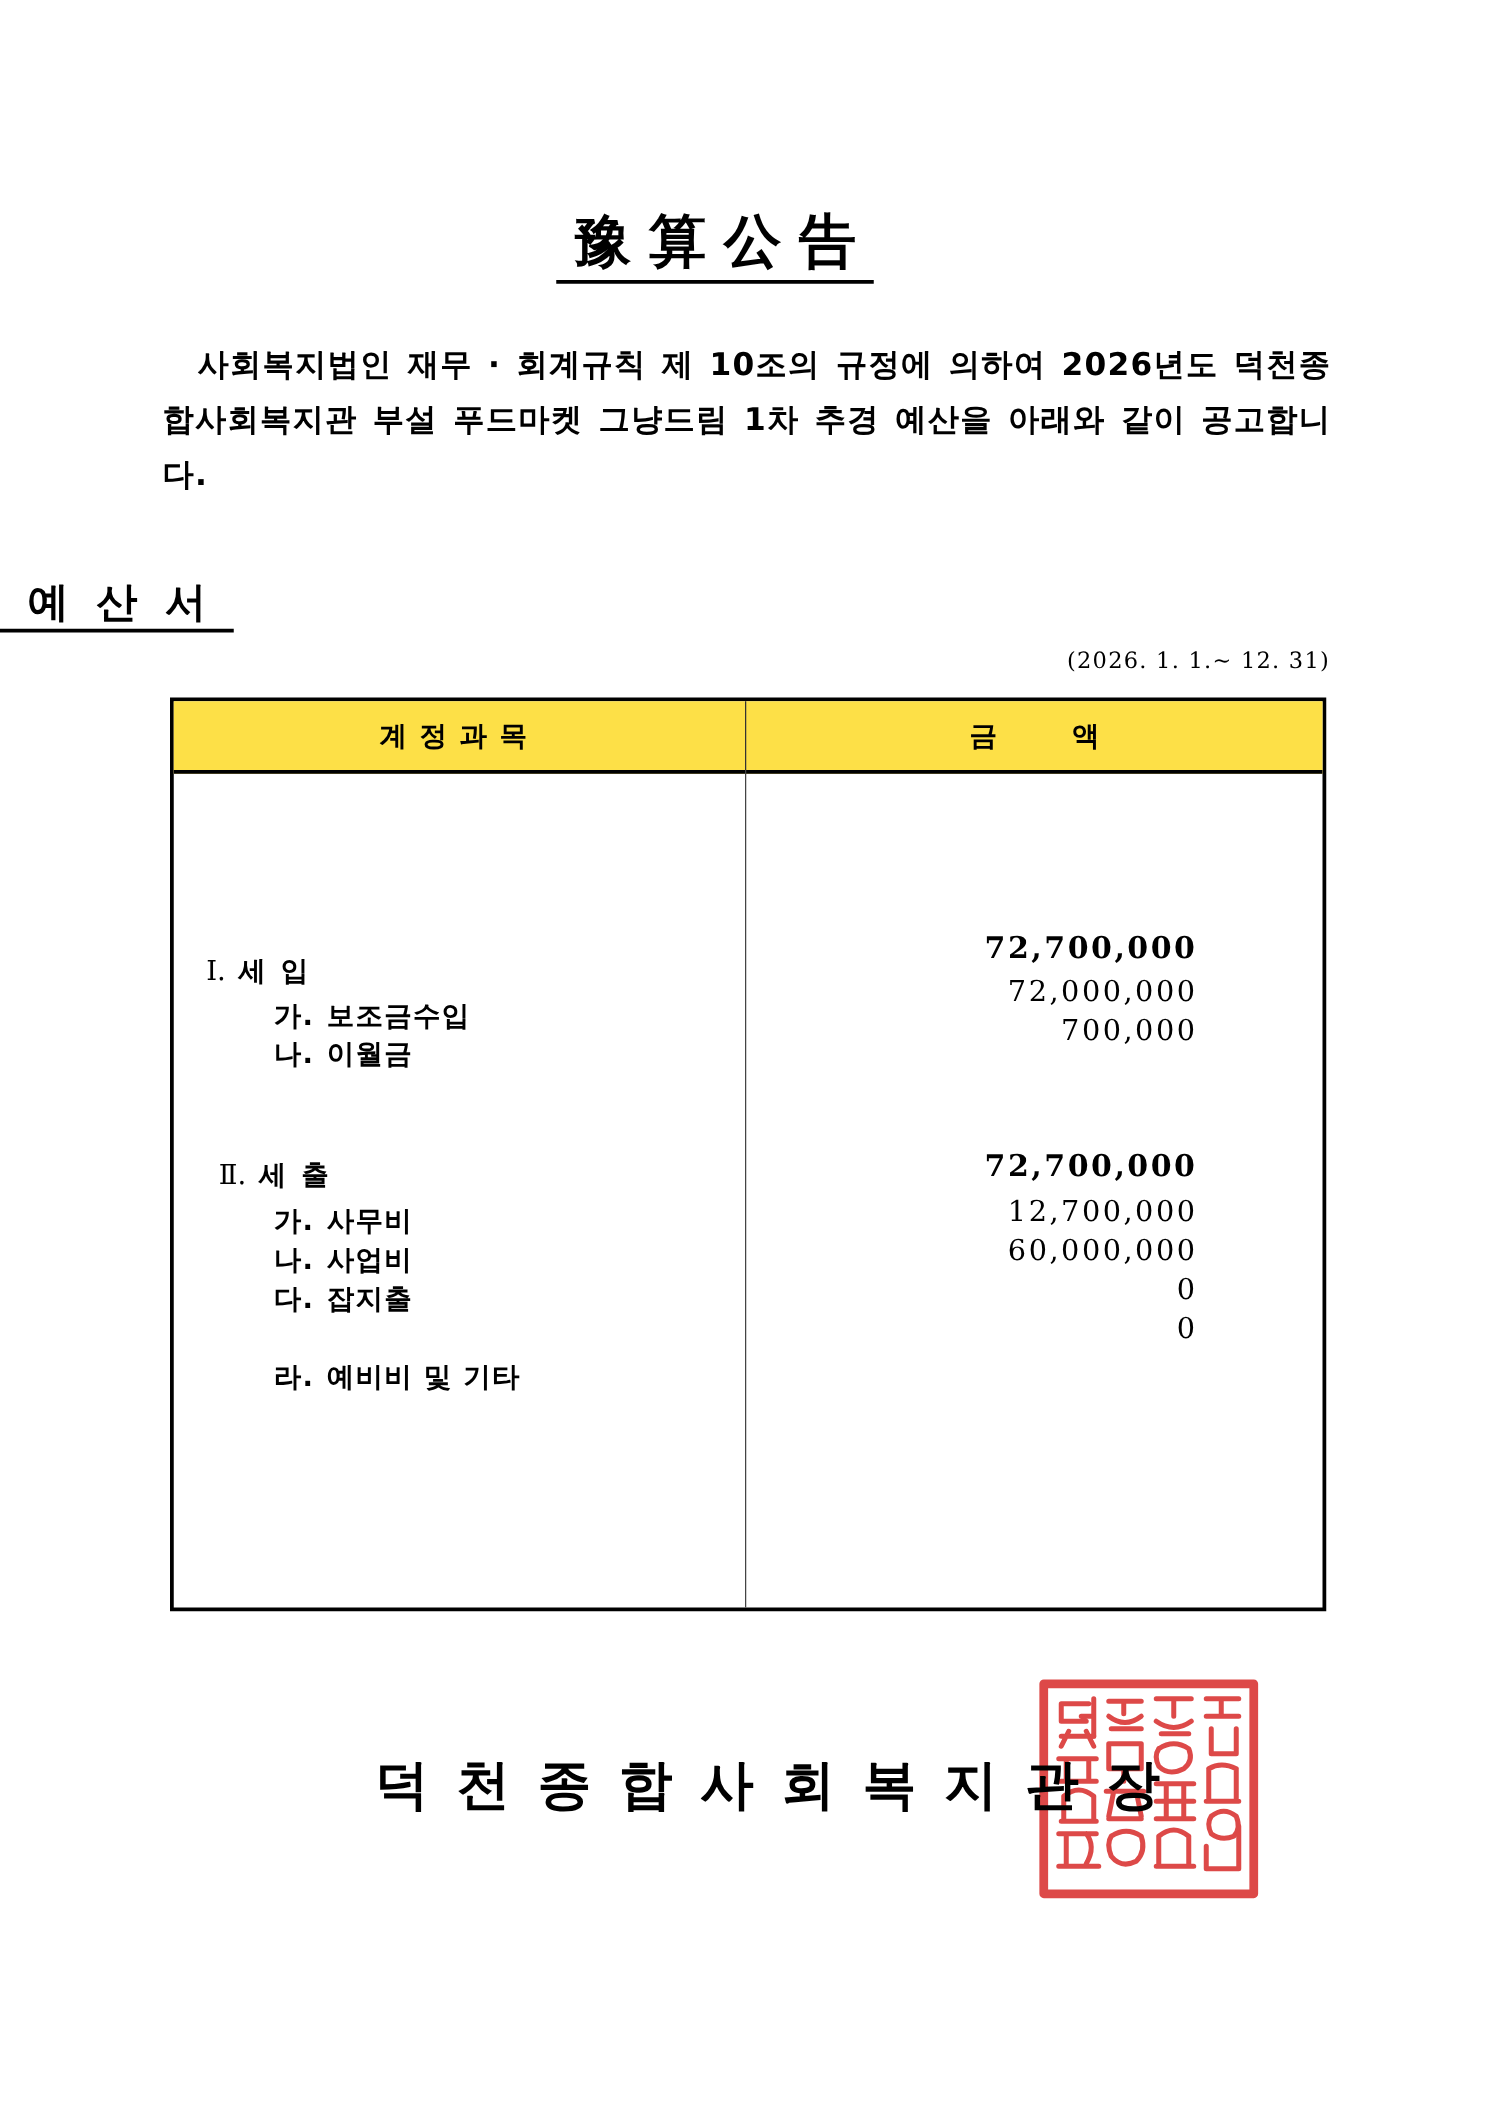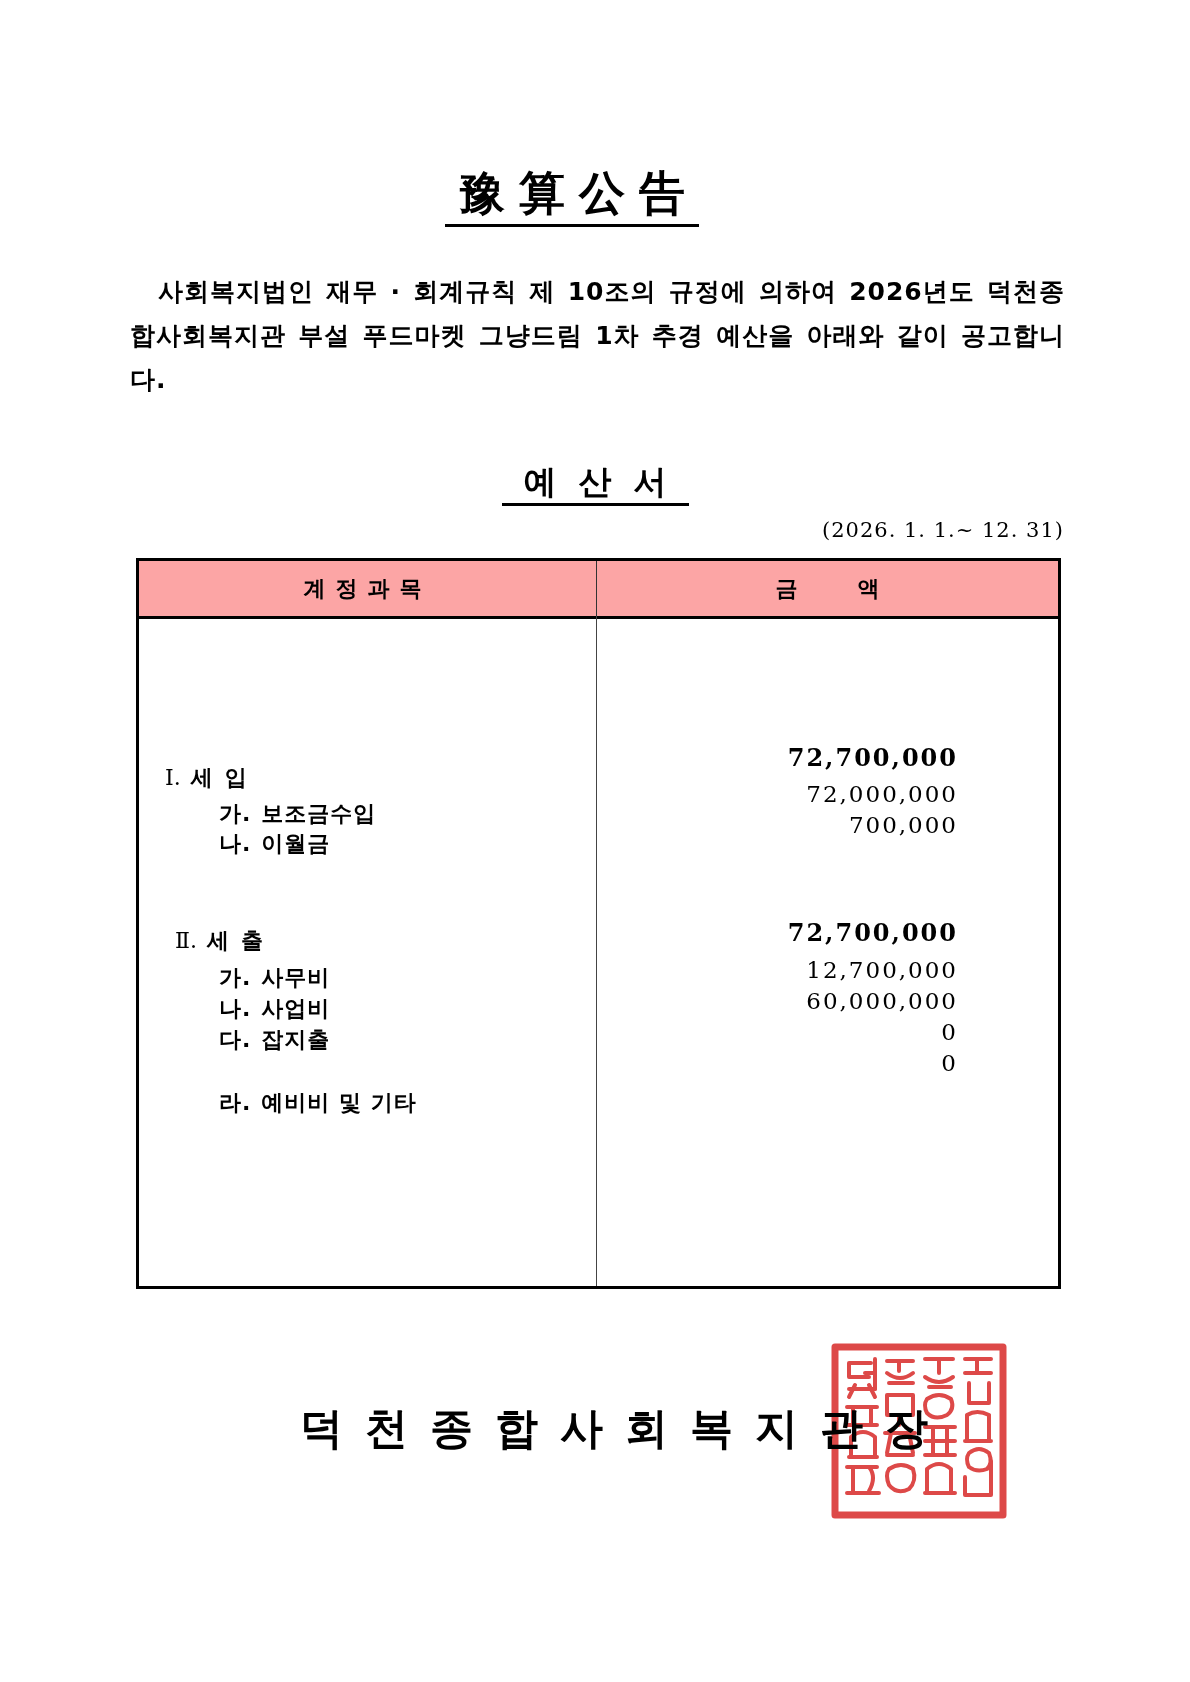--- a/index.html
+++ b/index.html
@@ -14,37 +14,37 @@
   .main-title span { border-bottom: 3px solid #000; padding: 0 0 4px 14px; }
 
   .intro {
     left: 130px; width: 935px; top: 270px;
     font-family: "DejaVu Sans", "Liberation Sans", sans-serif;
     font-size: 25px; font-weight: bold; line-height: 44px;
     text-align: justify; text-indent: 28px; letter-spacing: 1px;
   }
 
   .sub-title {
-    left: 0; width: 1190px; top: 462px; text-align: center;
+    left: 0; width: 1190px; top: 462px; text-align: left;
     font-family: "DejaVu Sans", "Liberation Sans", sans-serif;
     font-size: 33px; font-weight: bold; line-height: 40px;
   }
   .sub-title span { border-bottom: 3px solid #000; padding: 0 0 2px 0; letter-spacing: 22px; padding-left: 22px; }
 
   .period {
-    right: 126px; top: 518px; font-size: 21px; letter-spacing: 1px;
+    right: 126px; top: 518px; font-size: 18px; letter-spacing: 1px;
   }
 
   .table {
     left: 136px; top: 558px; width: 925px; height: 731px;
     border: 3px solid #000; box-sizing: border-box;
   }
   .thead {
     position: absolute; left: 0; top: 0; right: 0; height: 55px;
-    background: #fca5a5; border-bottom: 3px solid #000;
+    background: #fde047; border-bottom: 3px solid #000;
     display: flex;
   }
   .th {
     height: 55px; display: flex; align-items: center; justify-content: center;
     font-family: "DejaVu Sans", "Liberation Sans", sans-serif;
     font-size: 22px; font-weight: bold;
   }
   .th.col1 { width: 457px; border-right: 1px solid #333; letter-spacing: 10px; }
   .th.col2 { flex: 1; letter-spacing: 60px; padding-left: 60px; box-sizing: border-box; }
   .divider {

